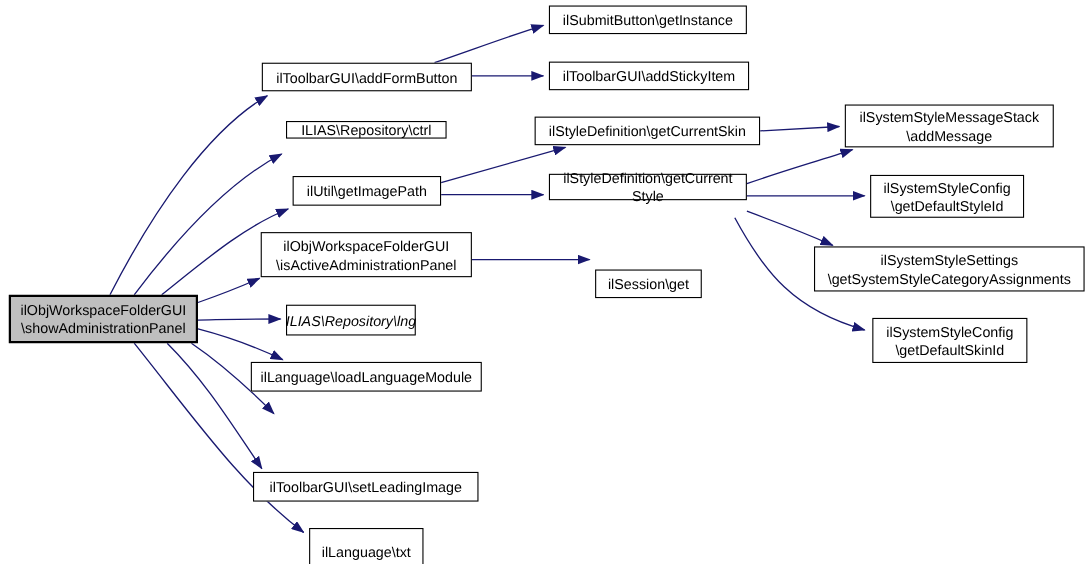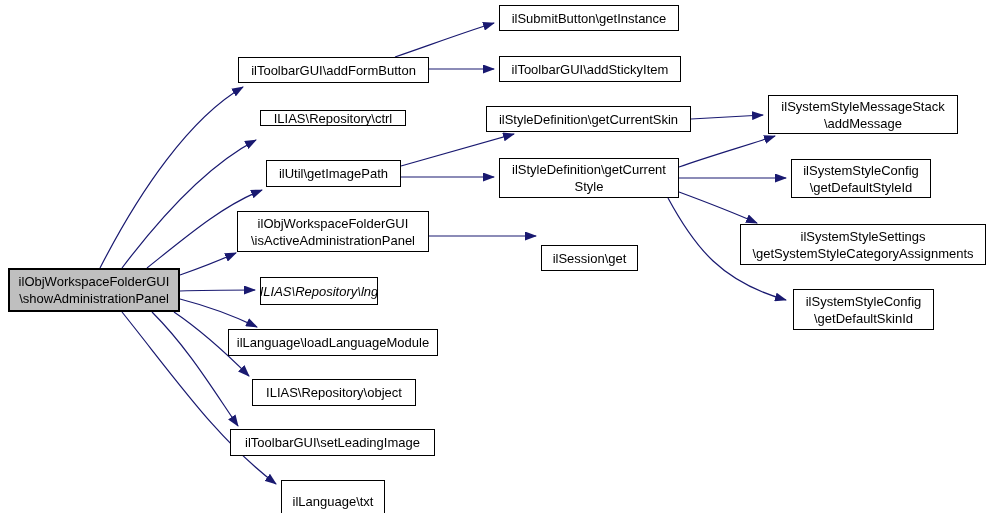--- a/index.html
+++ b/index.html
@@ -102,23 +102,20 @@
   </div>
 
   <div class="node" style="left:260px; top:277px; width:118px; height:28px;font-style:italic;">
     <span>ILIAS\Repository\lng</span>
   </div>
 
   <div class="node" style="left:228px; top:329px; width:210px; height:27px;">
     <span>ilLanguage\loadLanguageModule</span>
   </div>
 
-  <div class="node" style="left:252px; top:379px; width:164px; height:27px;">
-    <span>ILIAS\Repository\object</span>
-  </div>
 
   <div class="node" style="left:230px; top:429px; width:205px; height:27px;">
     <span>ilToolbarGUI\setLeadingImage</span>
   </div>
 
   <div class="node" style="left:281px; top:480px; width:104px; height:42px;">
     <span>ilLanguage\txt</span>
   </div>
 
   <div class="node" style="left:499px; top:5px; width:180px; height:26px;">
@@ -126,21 +123,21 @@
   </div>
 
   <div class="node" style="left:499px; top:56px; width:182px; height:26px;">
     <span>ilToolbarGUI\addStickyItem</span>
   </div>
 
   <div class="node" style="left:486px; top:106px; width:205px; height:26px;">
     <span>ilStyleDefinition\getCurrentSkin</span>
   </div>
 
-  <div class="node" style="left:499px; top:158px; width:180px; height:40px;">
+  <div class="node" style="left:499px; top:158px; width:180px; height:24px;">
     <span>ilStyleDefinition\getCurrent</span>
     <span>Style</span>
   </div>
 
   <div class="node" style="left:541px; top:223px; width:97px; height:26px;margin-top:22px;">
     <span>ilSession\get</span>
   </div>
 
   <div class="node" style="left:768px; top:95px; width:190px; height:39px;">
     <span>ilSystemStyleMessageStack</span>

